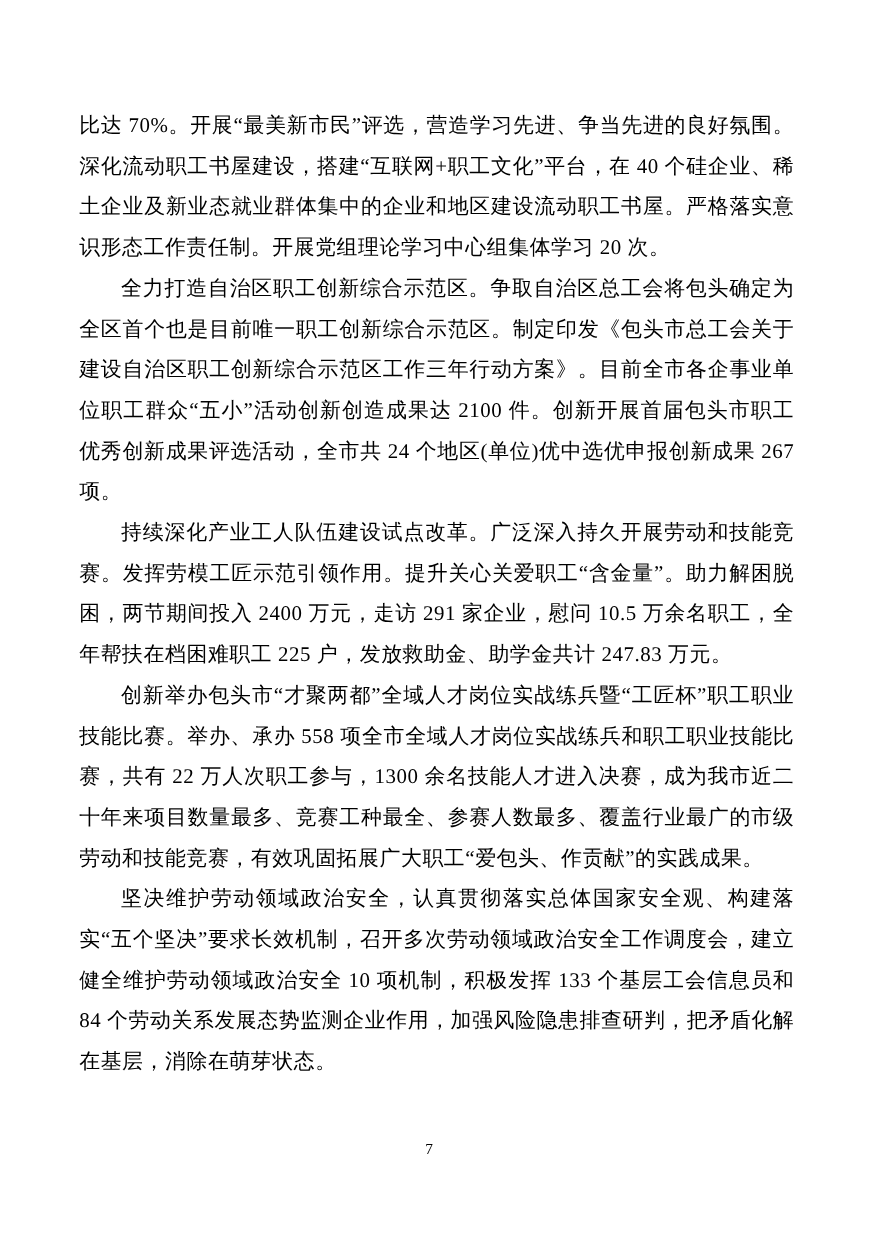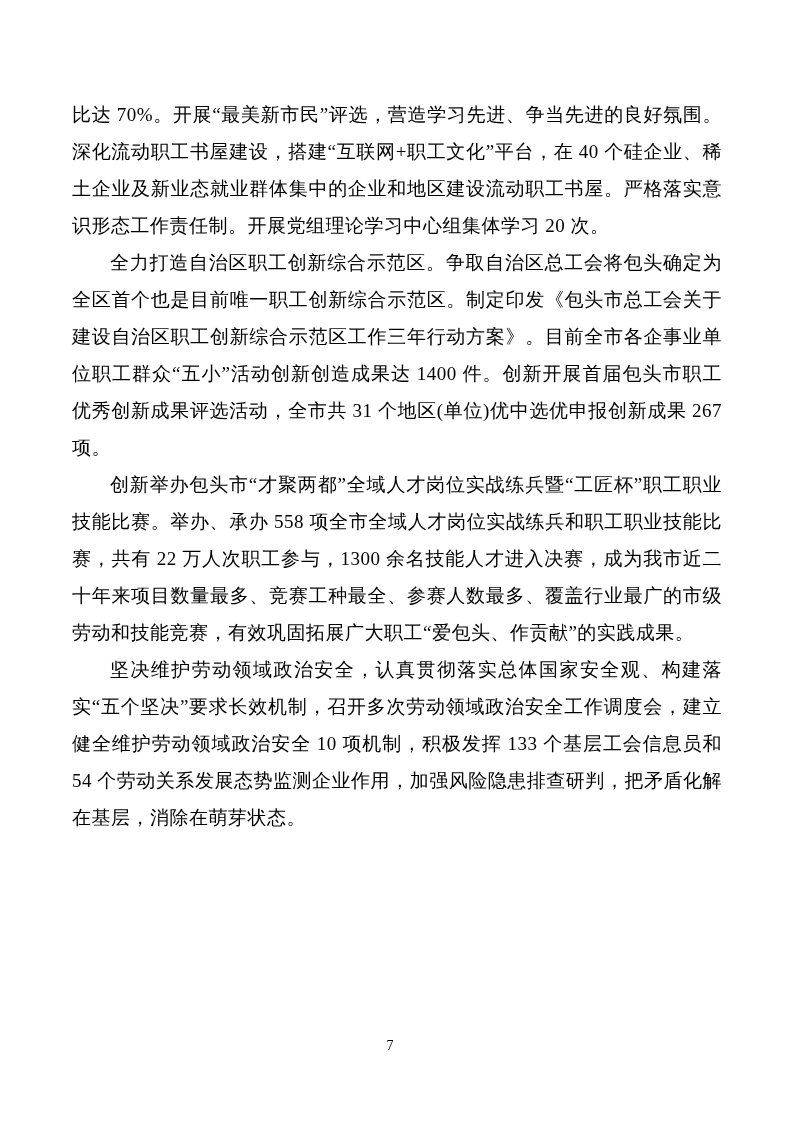--- a/index.html
+++ b/index.html
@@ -48,20 +48,21 @@
     line-height: 20px;
     color: #000000;
   }
 </style>
 </head>
 <body>
 
 <div class="page">
   <div class="content">
     <p>比达 70%。开展“最美新市民”评选，营造学习先进、争当先进的良好氛围。深化流动职工书屋建设，搭建“互联网+职工文化”平台，在 40 个硅企业、稀土企业及新业态就业群体集中的企业和地区建设流动职工书屋。严格落实意识形态工作责任制。开展党组理论学习中心组集体学习 20 次。</p>
-    <p class="indent">全力打造自治区职工创新综合示范区。争取自治区总工会将包头确定为全区首个也是目前唯一职工创新综合示范区。制定印发《包头市总工会关于建设自治区职工创新综合示范区工作三年行动方案》。目前全市各企事业单位职工群众“五小”活动创新创造成果达 1400 件。创新开展首届包头市职工优秀创新成果评选活动，全市共 31 个地区(单位)优中选优申报创新成果 267 项。</p>
+    <p class="indent">全力打造自治区职工创新综合示范区。争取自治区总工会将包头确定为全区首个也是目前唯一职工创新综合示范区。制定印发《包头市总工会关于建设自治区职工创新综合示范区工作三年行动方案》。目前全市各企事业单位职工群众“五小”活动创新创造成果达 2100 件。创新开展首届包头市职工优秀创新成果评选活动，全市共 24 个地区(单位)优中选优申报创新成果 267 项。</p>
+    <p class="indent">持续深化产业工人队伍建设试点改革。广泛深入持久开展劳动和技能竞赛。发挥劳模工匠示范引领作用。提升关心关爱职工“含金量”。助力解困脱困，两节期间投入 2400 万元，走访 291 家企业，慰问 10.5 万余名职工，全年帮扶在档困难职工 225 户，发放救助金、助学金共计 247.83 万元。</p>
     <p class="indent">创新举办包头市“才聚两都”全域人才岗位实战练兵暨“工匠杯”职工职业技能比赛。举办、承办 558 项全市全域人才岗位实战练兵和职工职业技能比赛，共有 22 万人次职工参与，1300 余名技能人才进入决赛，成为我市近二十年来项目数量最多、竞赛工种最全、参赛人数最多、覆盖行业最广的市级劳动和技能竞赛，有效巩固拓展广大职工“爱包头、作贡献”的实践成果。</p>
-    <p class="indent">坚决维护劳动领域政治安全，认真贯彻落实总体国家安全观、构建落实“五个坚决”要求长效机制，召开多次劳动领域政治安全工作调度会，建立健全维护劳动领域政治安全 10 项机制，积极发挥 133 个基层工会信息员和 54 个劳动关系发展态势监测企业作用，加强风险隐患排查研判，把矛盾化解在基层，消除在萌芽状态。</p>
+    <p class="indent">坚决维护劳动领域政治安全，认真贯彻落实总体国家安全观、构建落实“五个坚决”要求长效机制，召开多次劳动领域政治安全工作调度会，建立健全维护劳动领域政治安全 10 项机制，积极发挥 133 个基层工会信息员和 84 个劳动关系发展态势监测企业作用，加强风险隐患排查研判，把矛盾化解在基层，消除在萌芽状态。</p>
   </div>
   <div class="page-footer">
     <span>7</span>
   </div>
 </div>
 
 </body></html>

